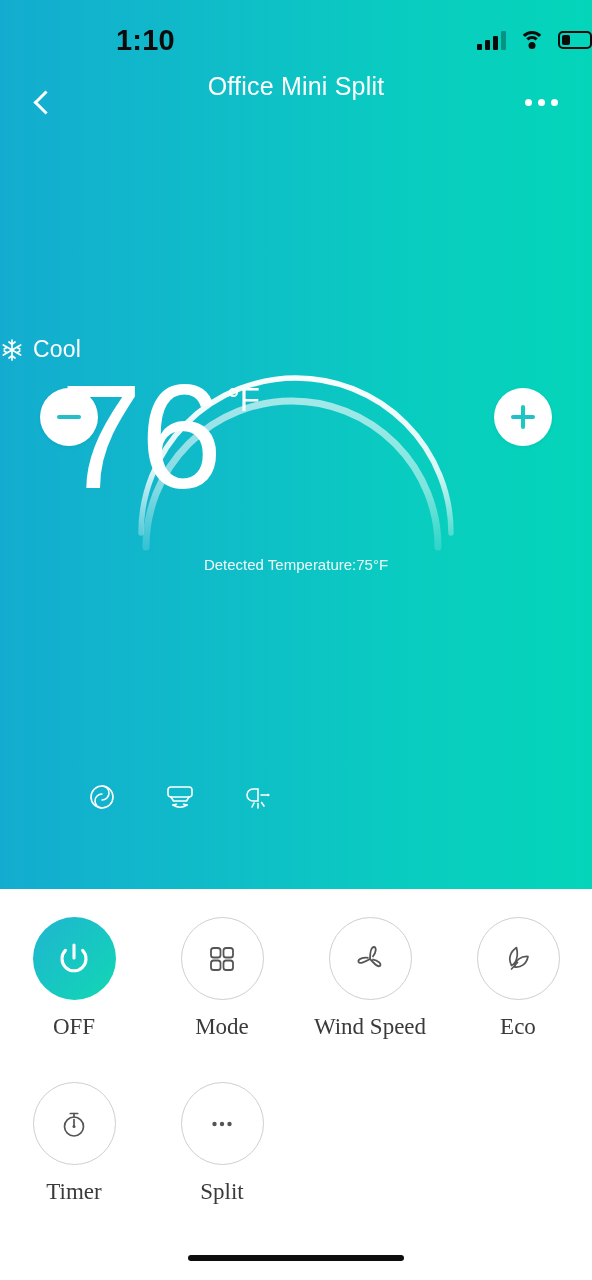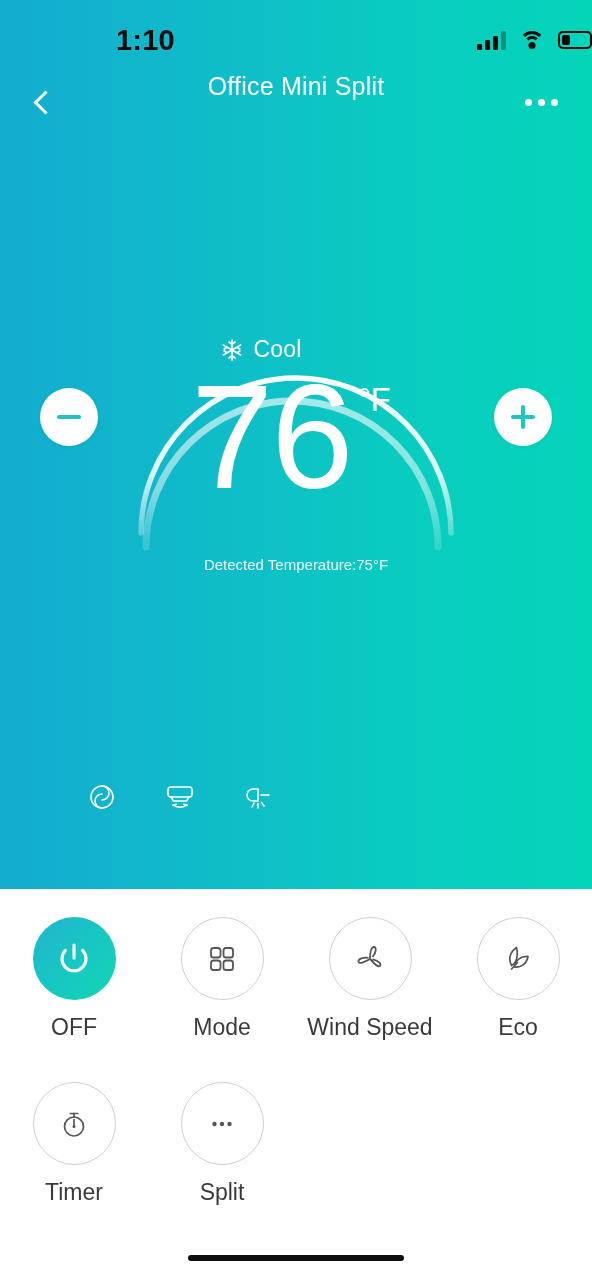--- a/index.html
+++ b/index.html
@@ -55,21 +55,21 @@
           transform:rotate(45deg); margin-left:5px; }
   .nav-title { flex:1; text-align:center; color:#fff; font-size:25px; letter-spacing:.2px; }
   .nav-more { position:absolute; right:22px; top:0; width:58px; height:60px;
               display:flex; align-items:center; justify-content:center; gap:6px; }
   .nav-more span { width:7px; height:7px; border-radius:50%; background:#fff; display:block; }
 
   
   .dial-wrap { position:absolute; left:0; top:268px; width:592px; height:330px; }
   .dial-svg { position:absolute; left:111px; top:0; }
   .dial-content { position:absolute; left:0; top:0; width:522px; height:330px;
-                  display:flex; flex-direction:column; align-items:center; }
+                  display:flex; flex-direction:column; }
   .mode-row { display:flex; align-items:center; gap:9px; margin-top:68px; }
   .snow { width:24px; height:24px; }
   .mode-label { color:#fff; font-size:23px; letter-spacing:.2px; }
   .temp-row { position:relative; display:flex; align-items:flex-start;
               margin-top:-4px; padding-left:34px; }
   .temp-val { color:#fff; font-size:148px; line-height:1.06; font-weight:300; letter-spacing:-2px;margin-left:26px; }
   .temp-unit { color:#fff; font-size:33px; font-weight:400; margin-top:22px; margin-left:6px; }
   .detected { position:absolute; left:0; top:288px; width:592px; text-align:center;
               color:rgba(255,255,255,.93); font-size:15px; }
 
@@ -91,21 +91,21 @@
   .grid { position:absolute; left:0; top:28px; width:592px;
           display:flex; flex-wrap:wrap; }
   .cell { width:148px; display:flex; flex-direction:column; align-items:center; }
   .cell.r1 { height:165px; }
   .cell.r2 { height:165px; }
   .circ { width:83px; height:83px; border-radius:50%; display:flex;
           align-items:center; justify-content:center; }
   .circ.off { border:1.5px solid #cfcfcf; background:#fff; }
   .circ.on  { border:none; background:linear-gradient(135deg,#20B5D0 0%, #17C7C2 52%, #12D7B2 100%); }
   .cell-label { margin-top:14px; font-size:23px; color:#3a3a3a; text-align:center;
-                line-height:1.16; }
+                line-height:1.16;font-family:Liberation Serif, serif; }
   .cell-label.two { margin-top:12px; }
 
   
   .home-ind { position:absolute; left:50%; transform:translateX(-50%); bottom:19px;
               width:216px; height:6px; border-radius:3px; background:#0d0d0d; }
 </style>
 </head>
 <body>
 
 <div class="phone">

